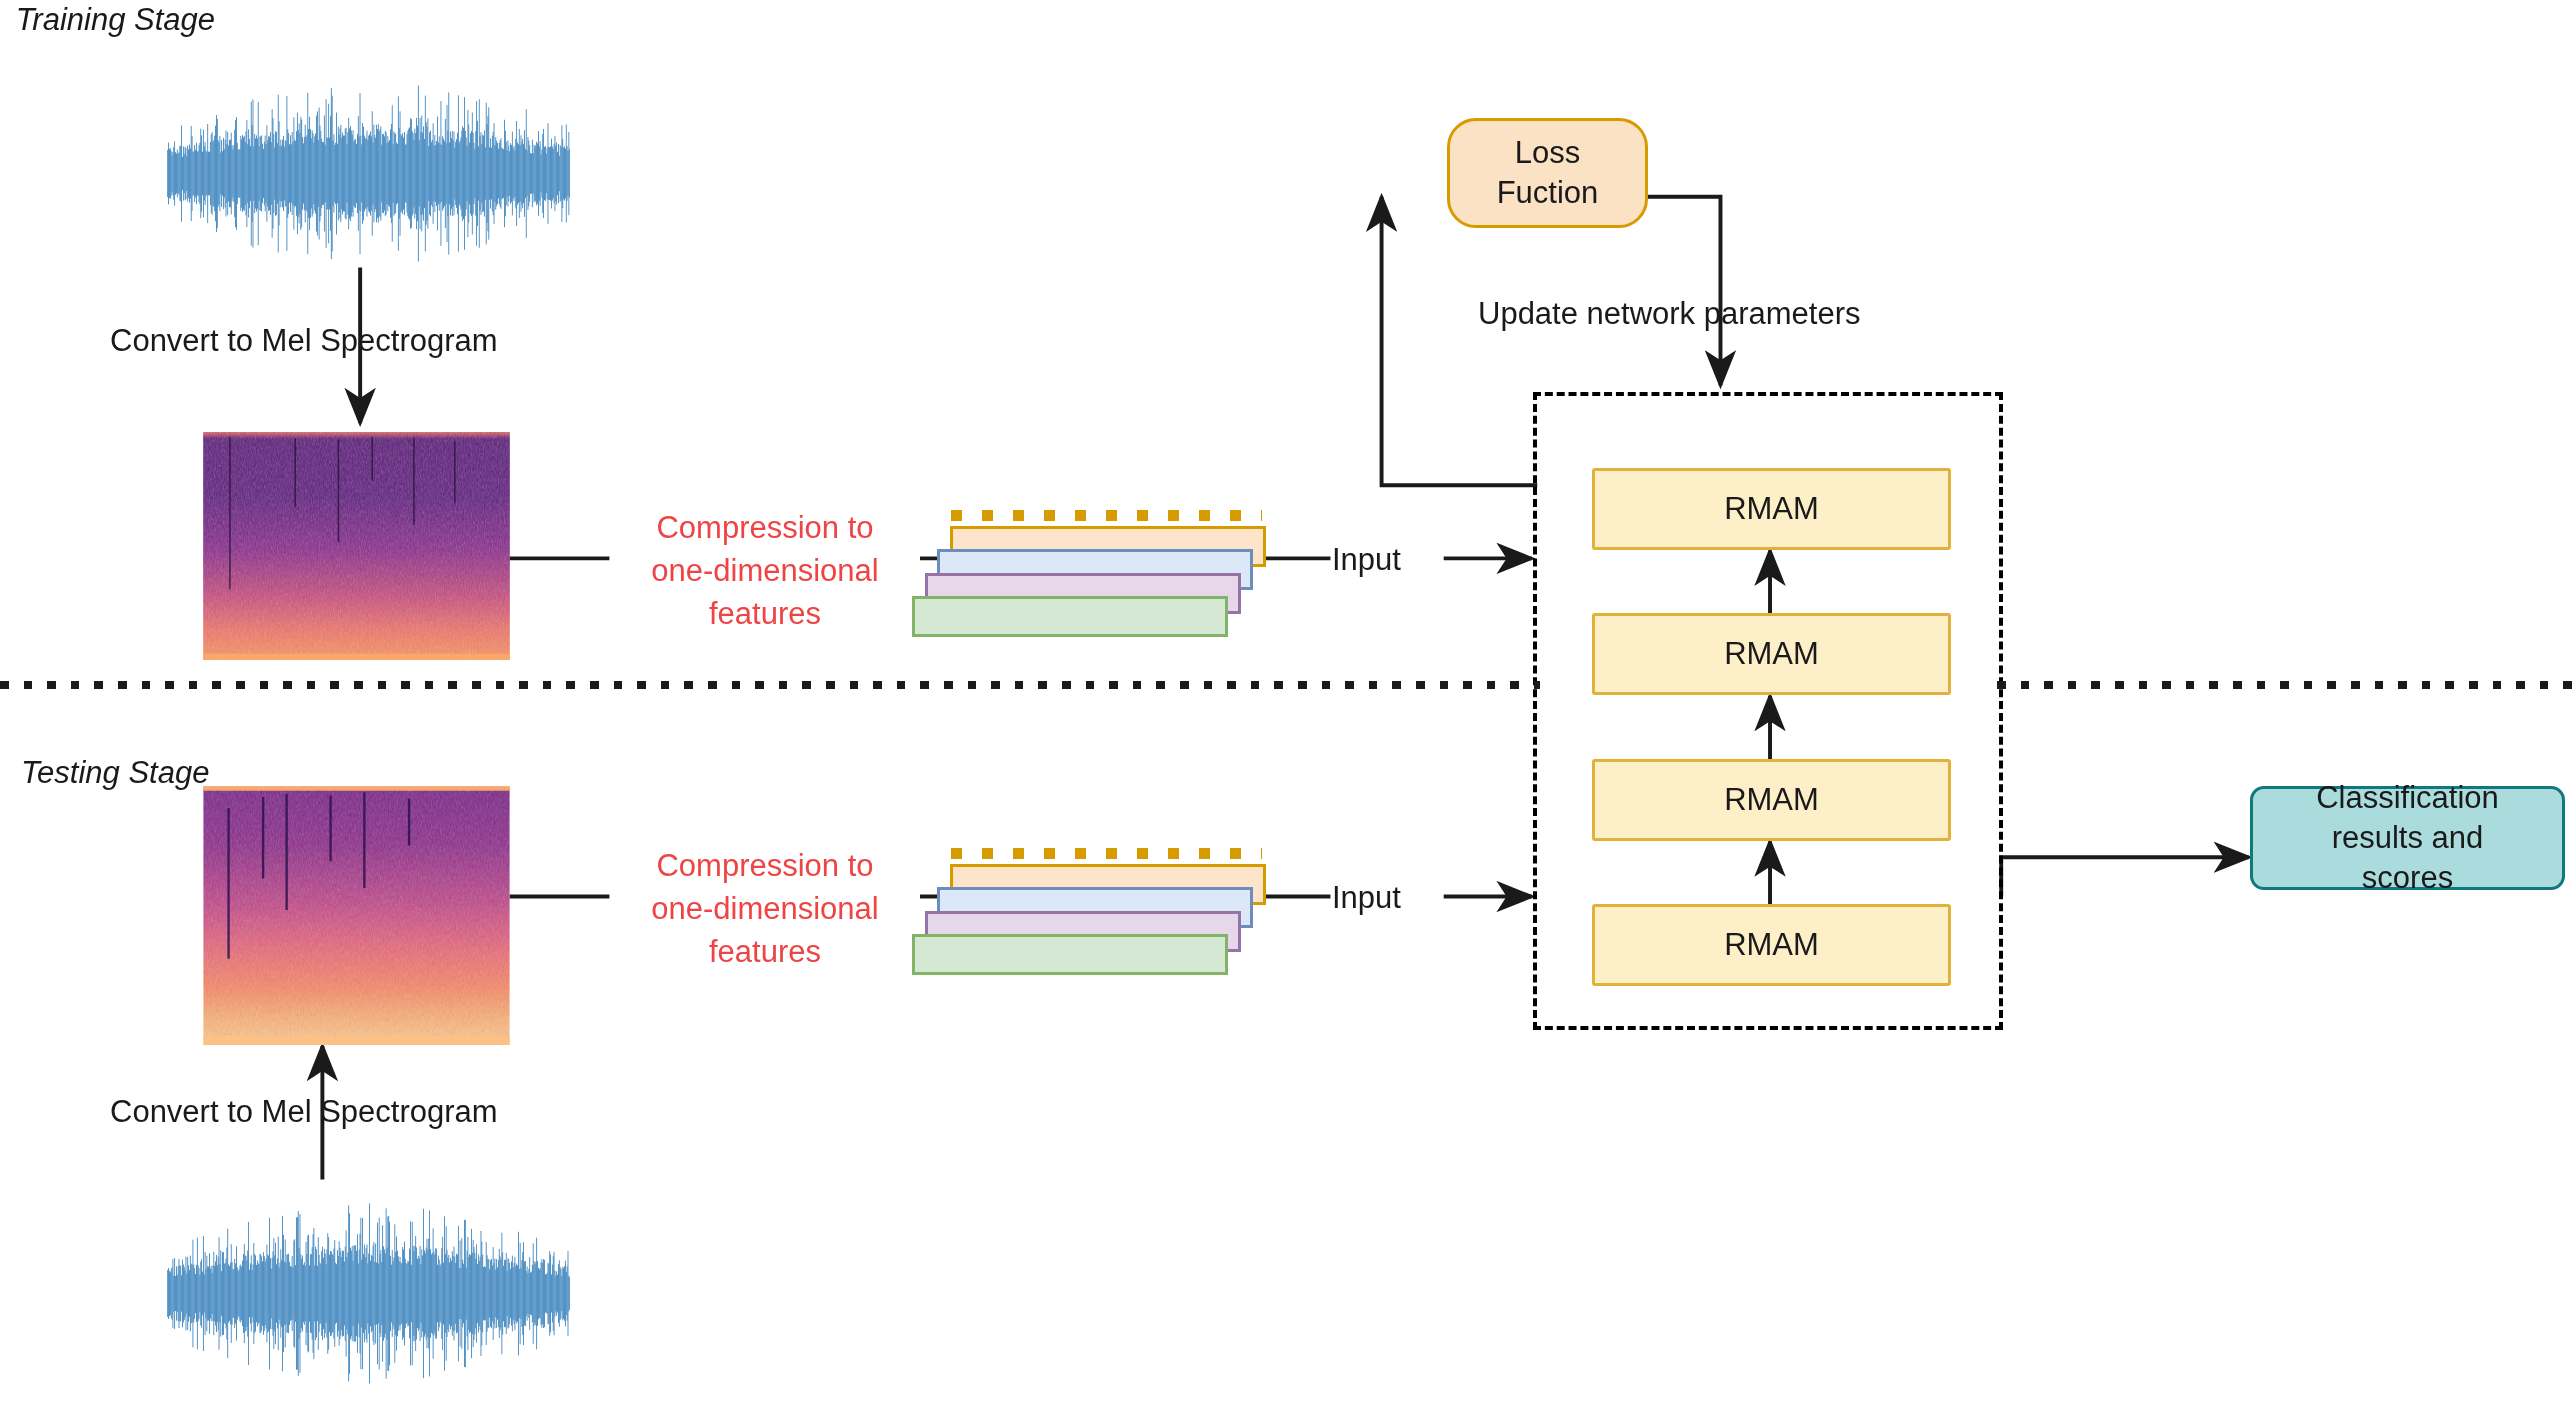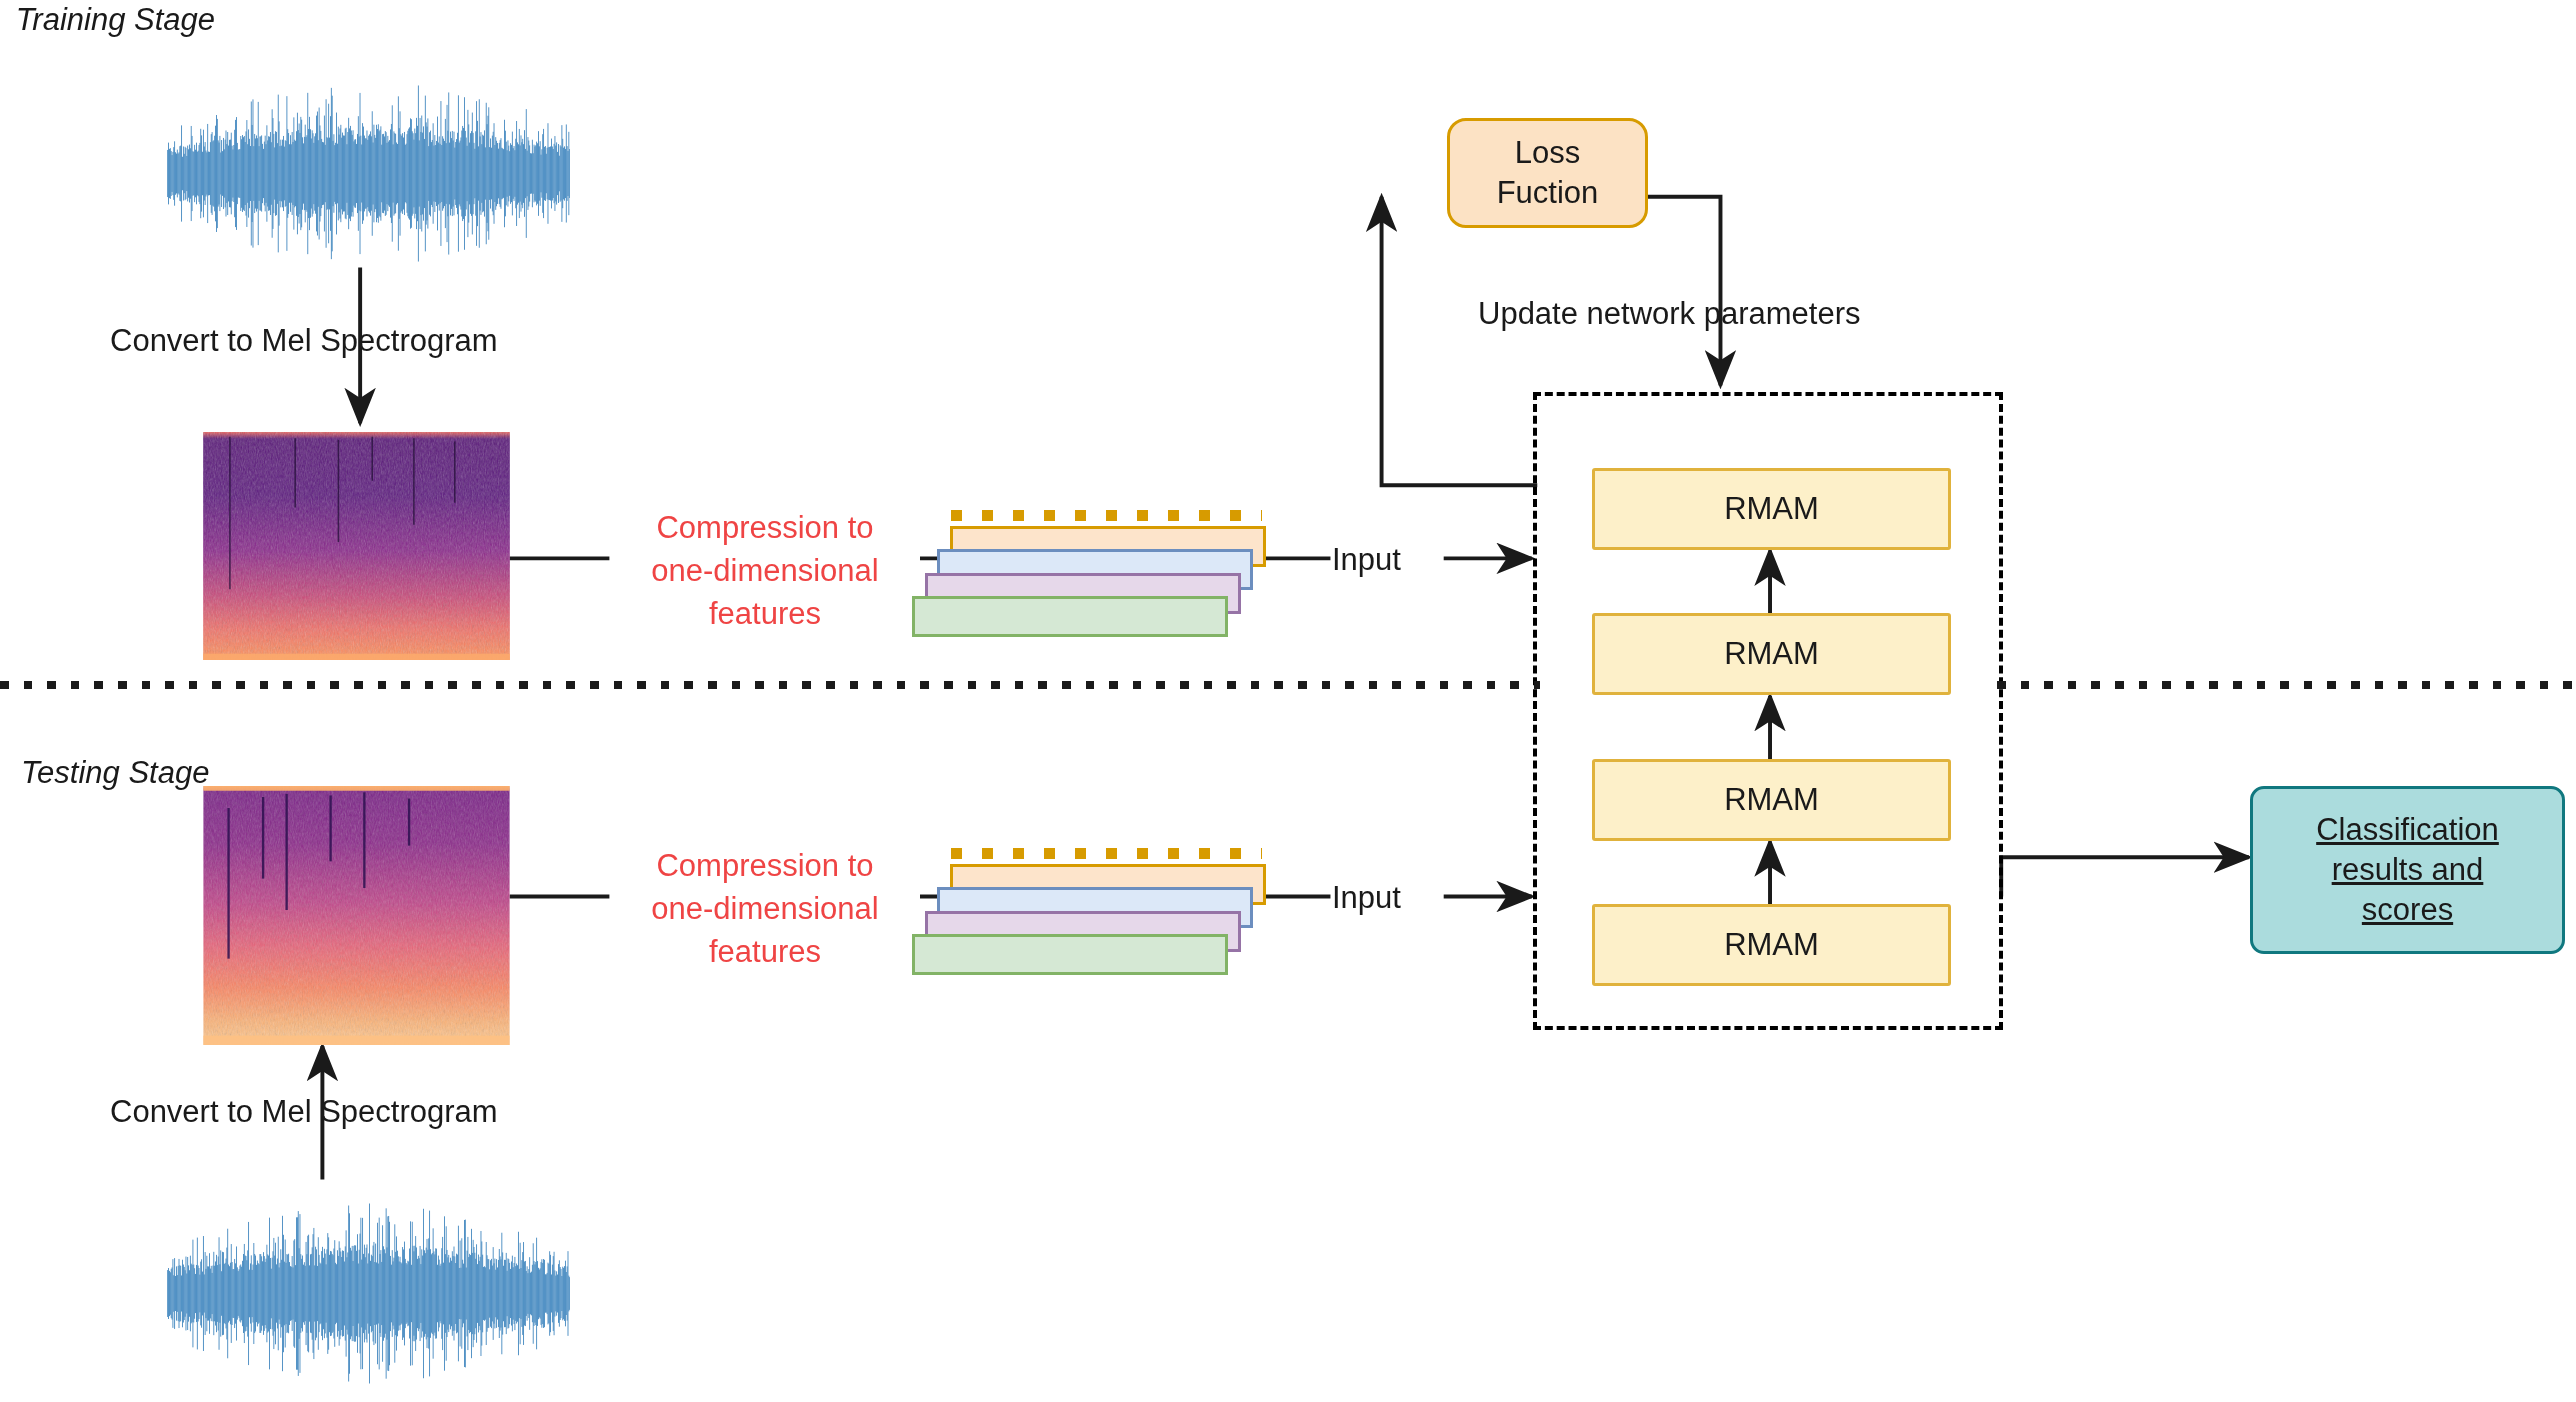--- a/index.html
+++ b/index.html
@@ -55,21 +55,21 @@
     color: #1a1a1a;
   }
   .rmam-box {
     background: #fdf0c9;
     border: 3.1px solid #e0b23c;
     border-radius: 3px;
   }
   .loss-box {
     background: #fce2c4;
     border: 3.9px solid #d79b00;
-    border-radius: 19px;
+    border-radius: 29px;
   }
   .result-box {
     background: #abdcdd;
     border: 3.1px solid #10787f;
     border-radius: 14px;
   }
 
   
   .dashed-container {
     box-sizing: border-box;
@@ -1243,21 +1243,21 @@
           <rect x="521.36" y="90.50" width="1.02" height="69.01"></rect>
           <rect x="522.47" y="95.58" width="1.02" height="58.84"></rect>
           <rect x="523.57" y="81.98" width="1.02" height="86.03"></rect>
           <rect x="524.68" y="101.94" width="1.02" height="46.13"></rect>
           <rect x="525.79" y="86.92" width="1.02" height="76.17"></rect>
           <rect x="526.89" y="98.45" width="1.02" height="53.10"></rect>
         </g>
     </svg>
   </div>
 
-  <div class="abs rbox result-box" style="left:2250px; top:786px; width:315px; height:168px;text-decoration:underline;">
+  <div class="abs rbox result-box" style="left:2250px; top:786px; width:315px; height:104px;">
     <div>
       <div>Classification</div>
       <div>results and</div>
       <div>scores</div>
     </div>
   </div>
 
 </div>
 
 

